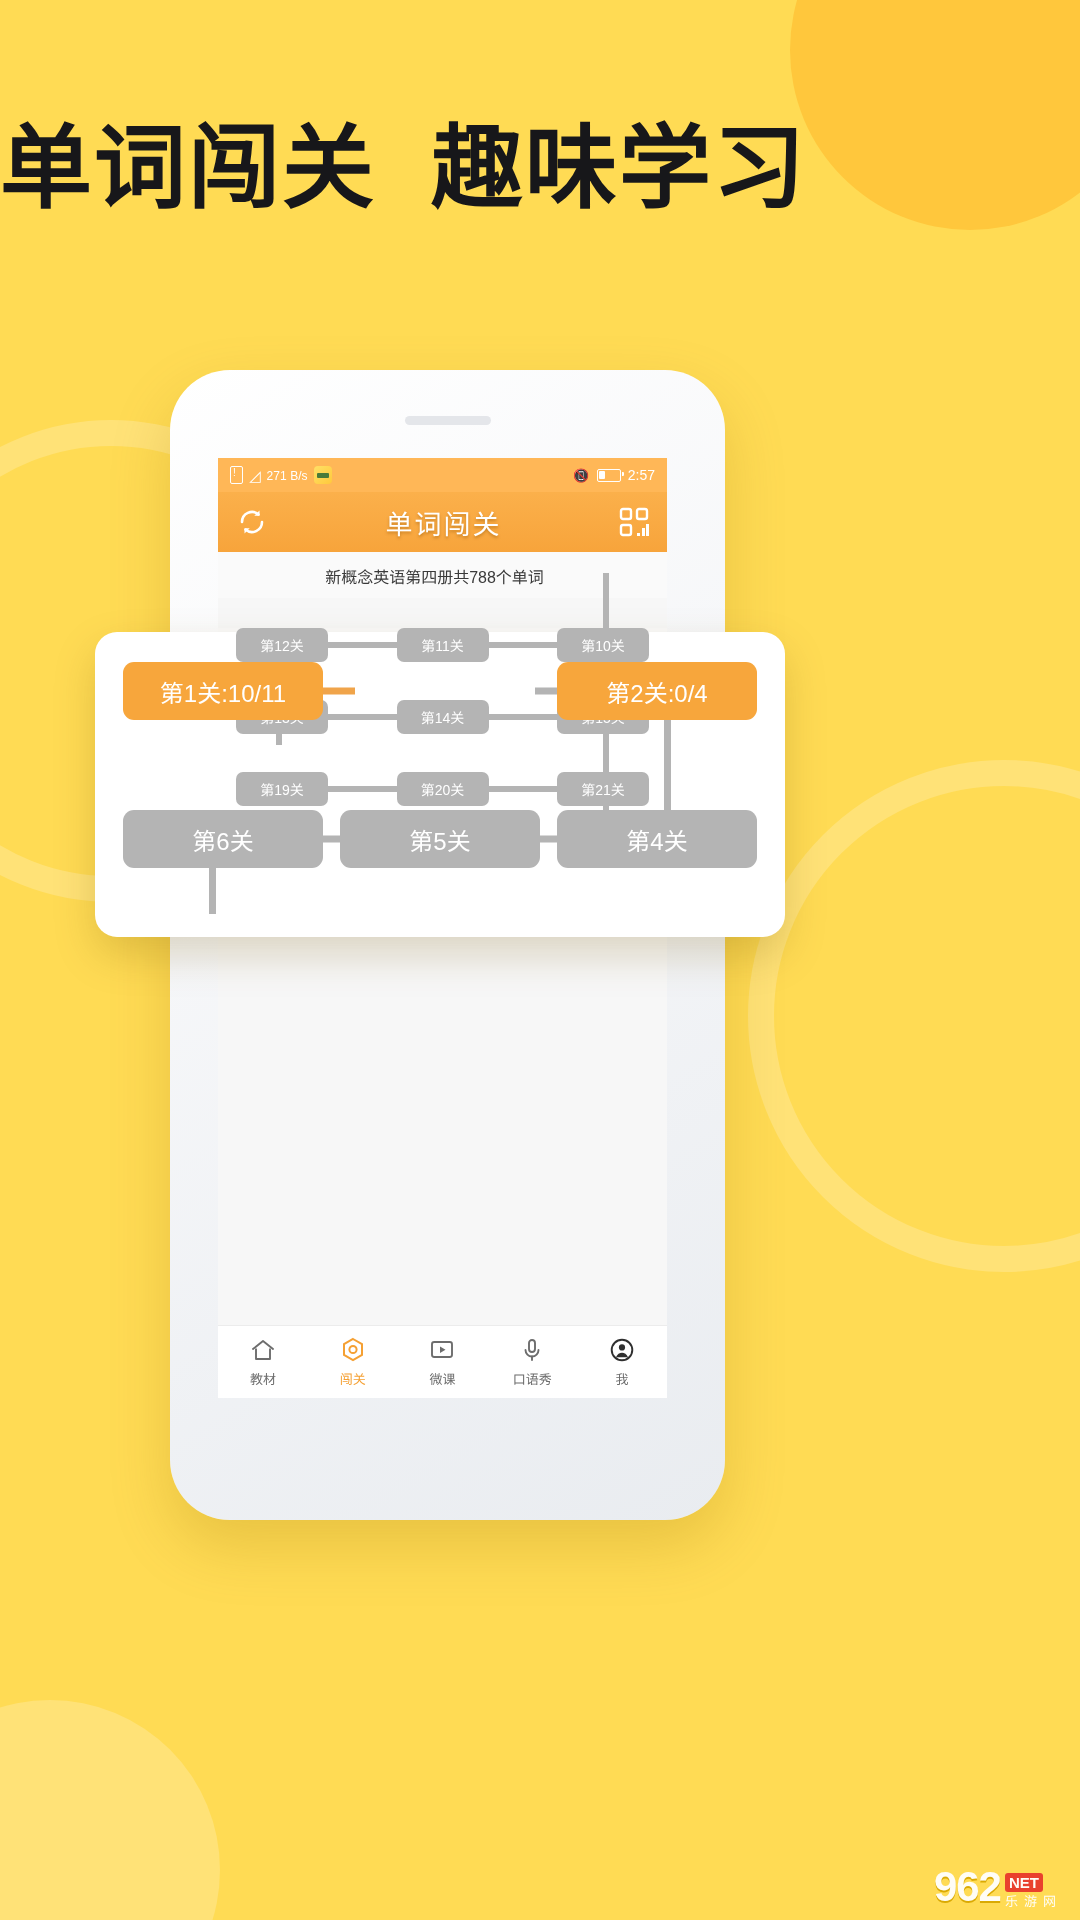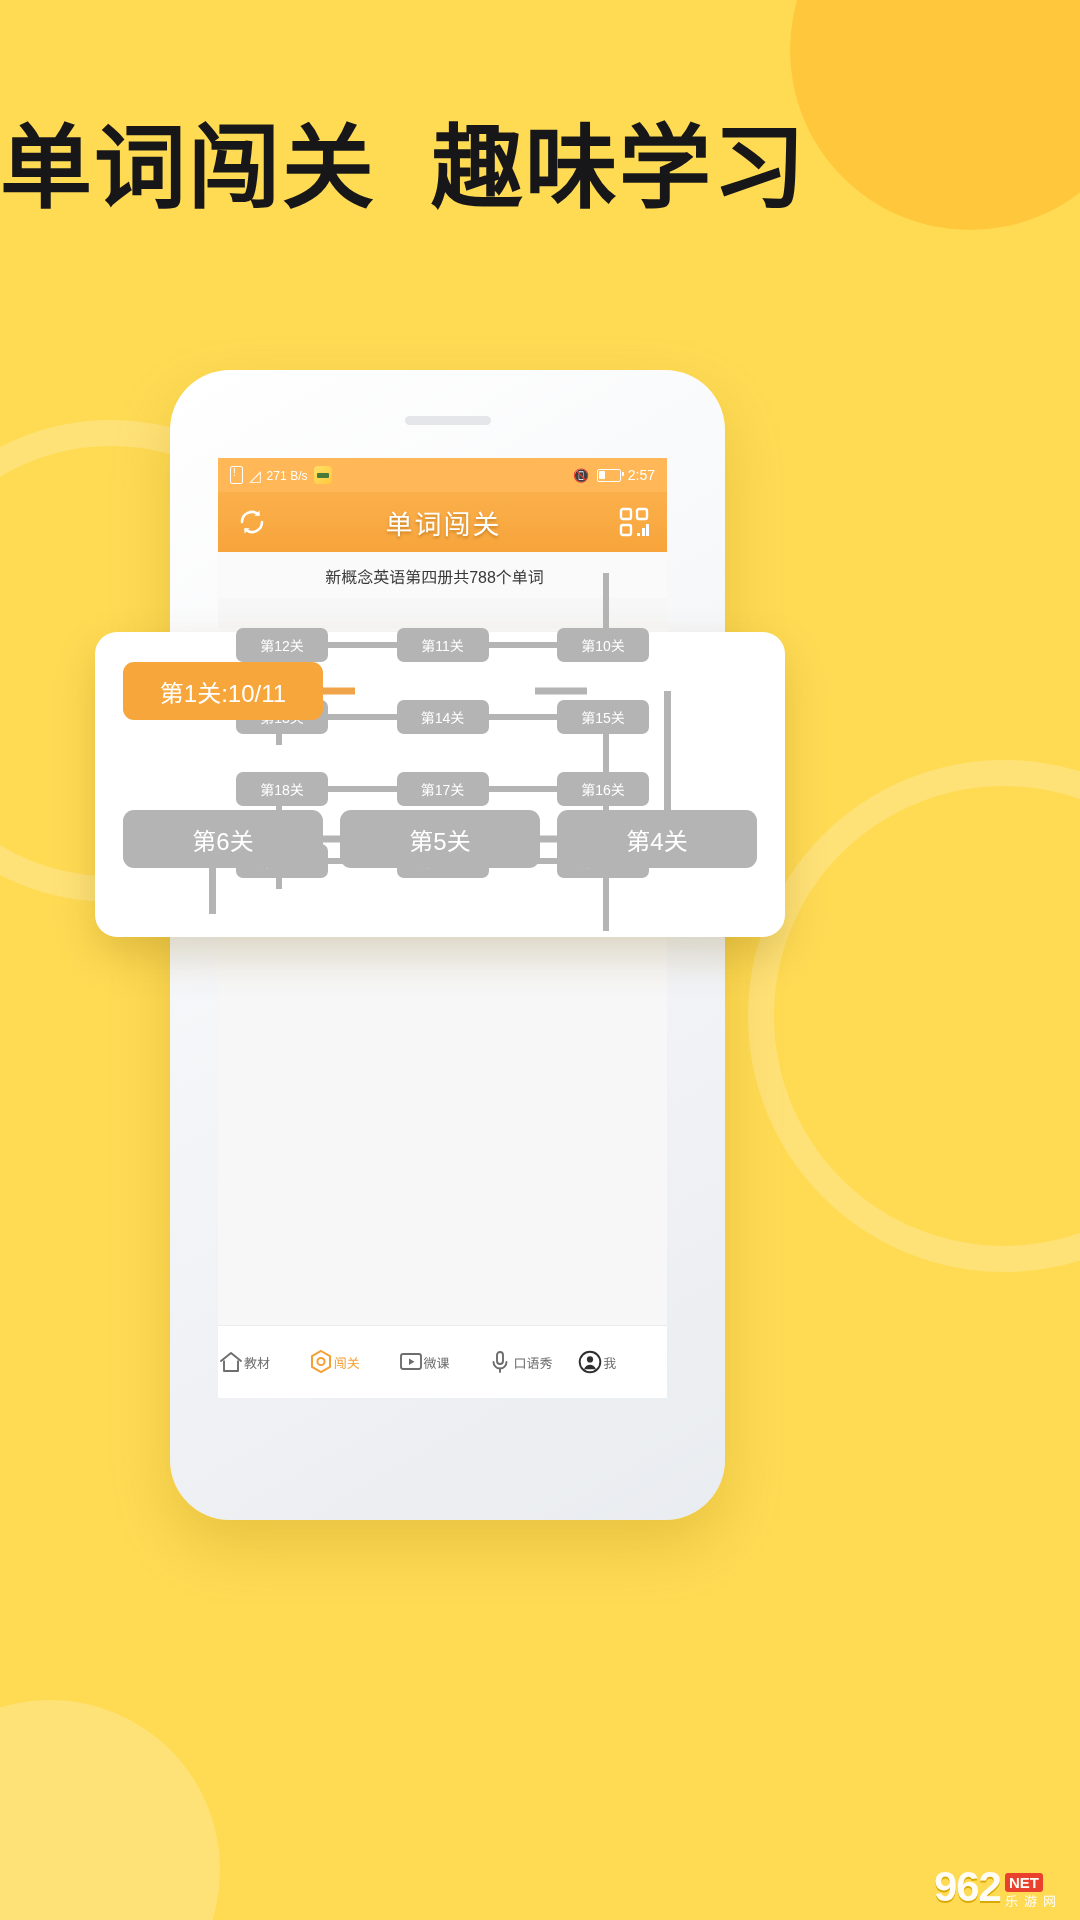--- a/index.html
+++ b/index.html
@@ -130,21 +130,21 @@
   .connector-v{
     position:absolute;width:6px;background:#b4b4b4;z-index:1;
   }
 
   
   .tabbar{
     position:absolute;left:0;right:0;bottom:0;height:72px;
     background:#fff;border-top:1px solid #ececec;
     display:flex;align-items:center;
   }
-  .tab{flex:1;display:flex;flex-direction:row;align-items:center;gap:0;}
+  .tab{flex:1;display:flex;flex-direction:column;align-items:center;gap:6px;}
   .tab-label{font-size:13px;color:#6d6d6d;}
   .tab.active .tab-label{color:#f5a033;}
   .tab-ico{width:26px;height:26px;display:block;}
 
   
   .float-card{
     position:absolute;left:95px;top:632px;
     width:690px;height:305px;
     background:#fff;border-radius:22px;
     box-shadow:0 18px 42px rgba(120,85,0,.22);
@@ -252,27 +252,20 @@
       </div>
 
       <div class="lv-row">
         <div class="connector-h" style="left:92px;right:92px;"></div>
         <div class="connector-v" style="right:40px;top:50%;height:100px;"></div>
         <div class="node">第13关</div>
         <div class="node">第14关</div>
         <div class="node">第15关</div>
       </div>
 
-      <div class="lv-row">
-        <div class="connector-h" style="left:92px;right:92px;"></div>
-        <div class="connector-v" style="left:40px;top:50%;height:100px;"></div>
-        <div class="node">第18关</div>
-        <div class="node">第17关</div>
-        <div class="node">第16关</div>
-      </div>
 
       <div class="lv-row">
         <div class="connector-h" style="left:92px;right:92px;"></div>
         <div class="connector-v" style="right:40px;top:50%;height:70px;"></div>
         <div class="node">第19关</div>
         <div class="node">第20关</div>
         <div class="node">第21关</div>
       </div>
     </div>
 
@@ -334,20 +327,21 @@
   </div>
 </div>
 
 <div class="float-card">
 
   <div class="fc-row">
     <div class="fc-conn-h" style="left:180px;width:52px;"></div>
     <div class="fc-conn-h gray" style="left:412px;width:52px;"></div>
     <div class="fc-conn-v" style="right:86px;top:50%;height:130px;"></div>
     <div class="fc-node on">第1关:10/11</div>
+    <div class="fc-node on">第2关:0/4</div>
   </div>
 
   <div class="fc-row">
     <div class="fc-conn-h gray" style="left:180px;width:52px;"></div>
     <div class="fc-conn-h gray" style="left:412px;width:52px;"></div>
     <div class="fc-conn-v" style="left:86px;top:50%;height:75px;"></div>
     <div class="fc-node">第6关</div>
     <div class="fc-node">第5关</div>
     <div class="fc-node">第4关</div>
   </div>

